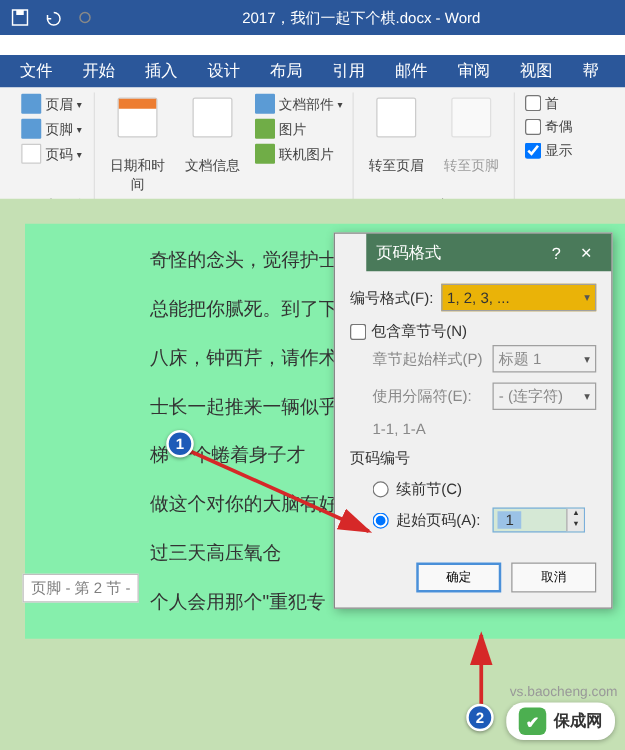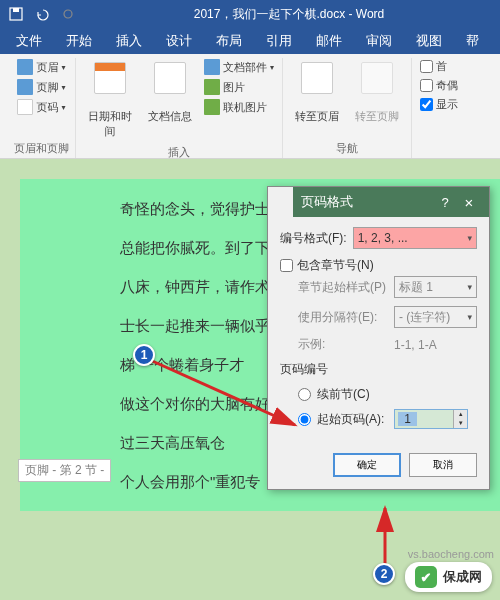--- a/index.html
+++ b/index.html
@@ -2,21 +2,21 @@
 <html><head>
 <meta charset="utf-8">
 <style>
 * { margin: 0; padding: 0; box-sizing: border-box; font-family: 'Microsoft YaHei', sans-serif; }
 body { width: 500px; height: 600px; overflow: hidden; background: #fff; position: relative; }
 
 .qat { height: 28px; background: #2b579a; display: flex; align-items: center; padding: 0 8px; color: #fff; font-size: 11px; }
 .qat-icon { width: 16px; height: 16px; margin-right: 10px; display: flex; align-items: center; justify-content: center; }
 .qat-title { flex: 1; text-align: center; color: #fff; font-size: 12px; }
 
-.tabs { height: 26px; background: #2b579a; display: flex; align-items: flex-end; padding: 0 4px; color: #fff; font-size: 13px; }
+.tabs { height: 26px; background: #2b579a; display: flex; align-items: flex-end; padding: 0 4px; color: #fff; font-size: 13px; margin-top: 16px; }
 .tab { padding: 4px 12px; cursor: pointer; }
 .ribbon { height: 105px; background: #f3f3f3; border-bottom: 1px solid #d4d4d4; display: flex; padding: 4px 8px 0; font-size: 11px; color: #444; }
 .rgroup { display: flex; flex-direction: column; align-items: center; border-right: 1px solid #e0e0e0; padding: 0 6px; }
 .rgroup-body { flex: 1; display: flex; gap: 4px; }
 .rgroup-label { font-size: 11px; color: #666; padding: 2px 0; }
 .rbtn-col { display: flex; flex-direction: column; gap: 2px; font-size: 11px; }
 .rbtn-sm { display: flex; align-items: center; gap: 3px; padding: 1px 2px; white-space: nowrap; }
 .rbtn-lg { display: flex; flex-direction: column; align-items: center; gap: 15px; padding: 4px 2px; width: 56px; text-align: center; }
 .ricon { width: 16px; height: 16px; background: #5b9bd5; border-radius: 1px; }
 .ricon-lg { width: 32px; height: 32px; background: #5b9bd5; border-radius: 2px; }
@@ -30,21 +30,21 @@
 .footer-lbl { position: absolute; left: 18px; top: 300px; border: 1px solid #bfbfbf; background: #fff; padding: 2px 6px; font-size: 12px; color: #7f7f7f; }
 
 .dialog { position: absolute; top: 186px; left: 267px; width: 223px; background: #f0f0f0; border: 1px solid #888; box-shadow: 2px 2px 8px rgba(0,0,0,0.3); }
 .dlg-title { height: 30px; background: #4a7a5a; color: #fff; display: flex; align-items: center; padding: 0 8px; font-size: 13px; margin-left: 25px; }
 .dlg-title span:first-child { flex: 1; }
 .dlg-help { width: 24px; text-align: center; cursor: pointer; }
 .dlg-close { width: 24px; text-align: center; cursor: pointer; font-size: 15px; }
 .dlg-body { padding: 10px 12px; font-size: 12px; color: #333; }
 .dlg-row { display: flex; align-items: center; margin-bottom: 8px; gap: 6px; }
 .dlg-lbl { flex-shrink: 0; }
-.dlg-sel { flex: 1; height: 22px; border: 1px solid #a0a0a0; background: #fca5a5; padding: 0 4px; display: flex; align-items: center; justify-content: space-between; font-size: 12px; }
+.dlg-sel { flex: 1; height: 22px; border: 1px solid #a0a0a0; background: #eab308; padding: 0 4px; display: flex; align-items: center; justify-content: space-between; font-size: 12px; }
 .dlg-sel.dis { background: #f0f0f0; color: #888; }
 .dlg-chev { font-size: 9px; color: #555; }
 .dlg-chk { display: flex; align-items: center; gap: 4px; margin-bottom: 2px; }
 .dlg-chk input { width: 13px; height: 13px; }
 .indent { padding-left: 18px; }
 .sect-lbl { margin: 6px 0 8px; }
 .radio-row { display: flex; align-items: center; gap: 6px; margin-bottom: 6px; padding-left: 18px; }
 .radio-row input[type=radio] { width: 13px; height: 13px; }
 .spin { width: 74px; height: 20px; border: 1px solid #7aaedb; background: #d5e8d5; display: flex; align-items: center; padding: 0 3px; margin-left: 4px; position: relative; }
 .spin-btns { position: absolute; right: 0; top: 0; bottom: 0; width: 14px; display: flex; flex-direction: column; }
@@ -222,21 +222,20 @@
           </div>
       </div>
       <div class="dlg-row">
         <span class="dlg-lbl" style="width:90px;color:#888">使用分隔符(E):</span>
         <div class="dlg-sel dis">
             <span>- (连字符)</span>
             <span class="dlg-chev">▾</span>
           </div>
       </div>
       <div class="dlg-row">
-        <span class="dlg-lbl" style="width:90px;color:#888">示例:</span>
         <span style="color:#888">1-1, 1-A</span>
       </div>
     </div>
     <div class="sect-lbl">页码编号</div>
     <label class="radio-row">
       <input type="radio" name="pn" style="">
       <span>续前节(C)</span>
     </label>
     <label class="radio-row">
       <input type="radio" name="pn" checked="" style="">

